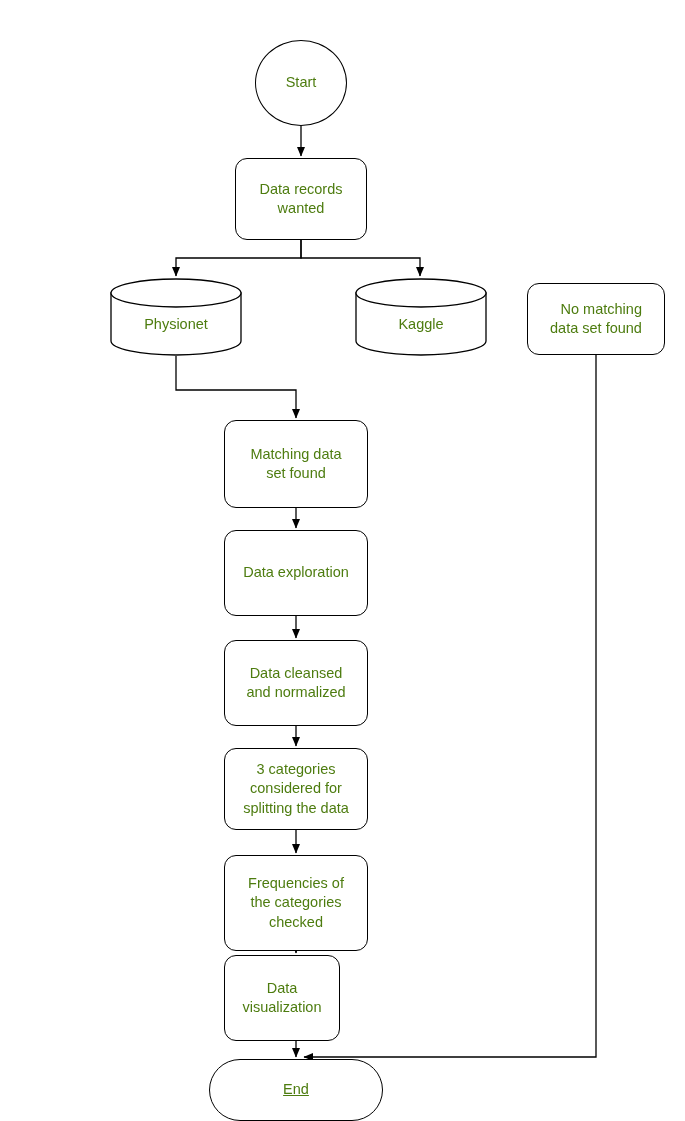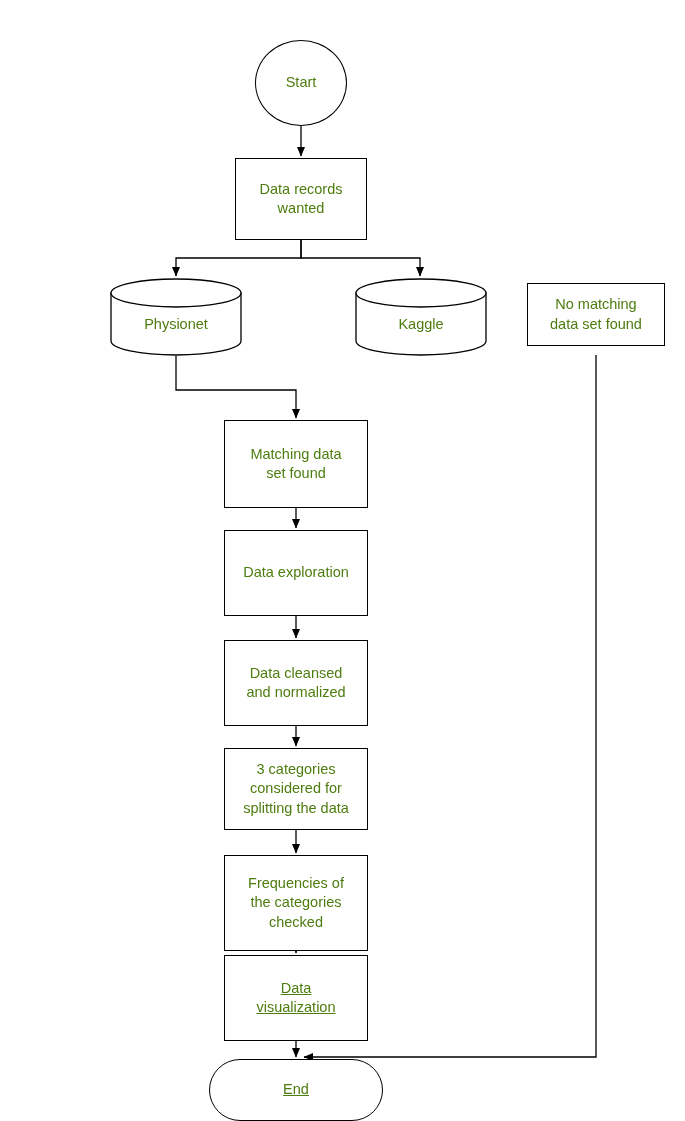--- a/index.html
+++ b/index.html
@@ -48,21 +48,21 @@
     white-space: pre-line;
     padding: 0 4px;
   }
   .node.terminator-start {
     border-radius: 50%;
   }
   .node.terminator-end {
     border-radius: 38px;
   }
   .node.process {
-    border-radius: 0;
+    border-radius: 12px;
   }
   
   .node.datastore {
     border: none;
     background: transparent;
   }
   .node.datastore .cyl-svg {
     position: absolute;
     left: 0;
     top: 0;
@@ -128,21 +128,21 @@
   </div>
 
   <div class="node datastore" style="left:355px; top:278px; width:132px; height:78px;">
     <svg class="cyl-svg" viewBox="0 0 132 78" preserveAspectRatio="none">
       <path d="M1,15 L1,63 A65,14 0 0 0 131,63 L131,15 Z" fill="#ffffff" stroke="#000000" stroke-width="1.3"></path>
       <ellipse cx="66" cy="15" rx="65" ry="14" fill="#ffffff" stroke="#000000" stroke-width="1.3"></ellipse>
     </svg>
     <span class="lbl">Kaggle</span>
   </div>
 
-  <div class="node process" style="left:527px; top:283px; width:138px; height:63px;">
+  <div class="node process" style="left:527px; top:283px; width:138px; height:72px;text-align:right;">
     <span class="lbl">No matching
 data set found</span>
   </div>
 
   <div class="node process" style="left:224px; top:530px; width:144px; height:86px;">
     <span class="lbl">Data exploration</span>
   </div>
 
   <div class="node process" style="left:224px; top:420px; width:144px; height:88px;">
     <span class="lbl">Matching data
@@ -159,21 +159,21 @@
 considered for
 splitting the data</span>
   </div>
 
   <div class="node process" style="left:224px; top:855px; width:144px; height:96px;">
     <span class="lbl">Frequencies of
 the categories
 checked</span>
   </div>
 
-  <div class="node process" style="left:224px; top:955px; width:144px; height:86px;text-decoration:underline;">
+  <div class="node process" style="left:224px; top:955px; width:116px; height:86px;">
     <span class="lbl">Data
 visualization</span>
   </div>
 
   <div class="node terminator-end" style="left:209px; top:1059px; width:174px; height:62px;text-decoration:underline;">
     <span class="lbl">End</span>
   </div>
 
 </div>
 

